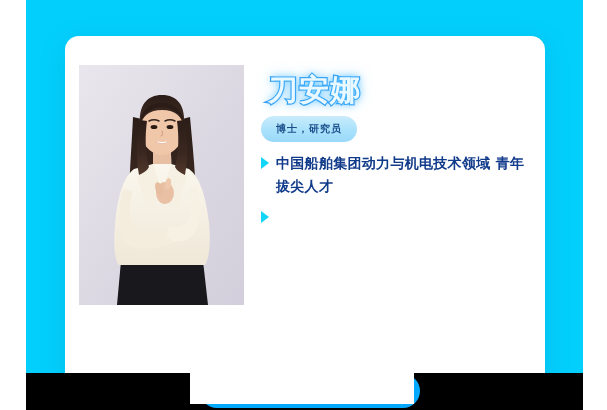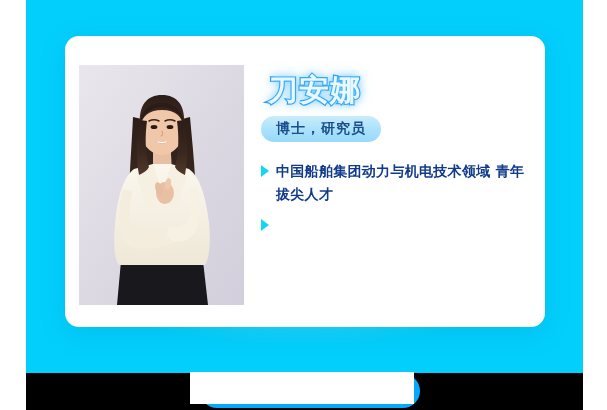--- a/index.html
+++ b/index.html
@@ -75,21 +75,21 @@
     height: 32px;
     background: #ffffff;
   }
 
   
   .card {
     position: absolute;
     left: 65px;
     top: 36px;
     width: 480px;
-    height: 291px;
+    height: 372px;
     background: #ffffff;
     border-radius: 14px;
     box-shadow: 0 6px 26px rgba(0, 120, 170, 0.18);
   }
 
   .card-inner {
     position: absolute;
     inset: 0;
     display: flex;
     flex-direction: row;
@@ -135,29 +135,29 @@
   
   .badge-row {
     margin: 11px 0 0 0;
   }
   .badge {
     display: inline-block;
     padding: 3px 15px 4px 15px;
     border-radius: 14px;
     background: linear-gradient(180deg, #c9ecfb 0%, #a9e1fb 55%, #9ad9fa 100%);
     color: #1a4f8c;
-    font-size: 14px;
+    font-size: 10px;
     font-weight: 700;
     letter-spacing: 1px;
     line-height: 19px;
   }
 
   
   .bullets {
-    margin: 18px 0 0 0;
+    margin: 10px 0 0 0;
     padding: 0;
     list-style: none;
   }
   .bullet {
     display: flex;
     align-items: flex-start;
     margin-bottom: 8px;
   }
   .tri {
     flex: 0 0 auto;

